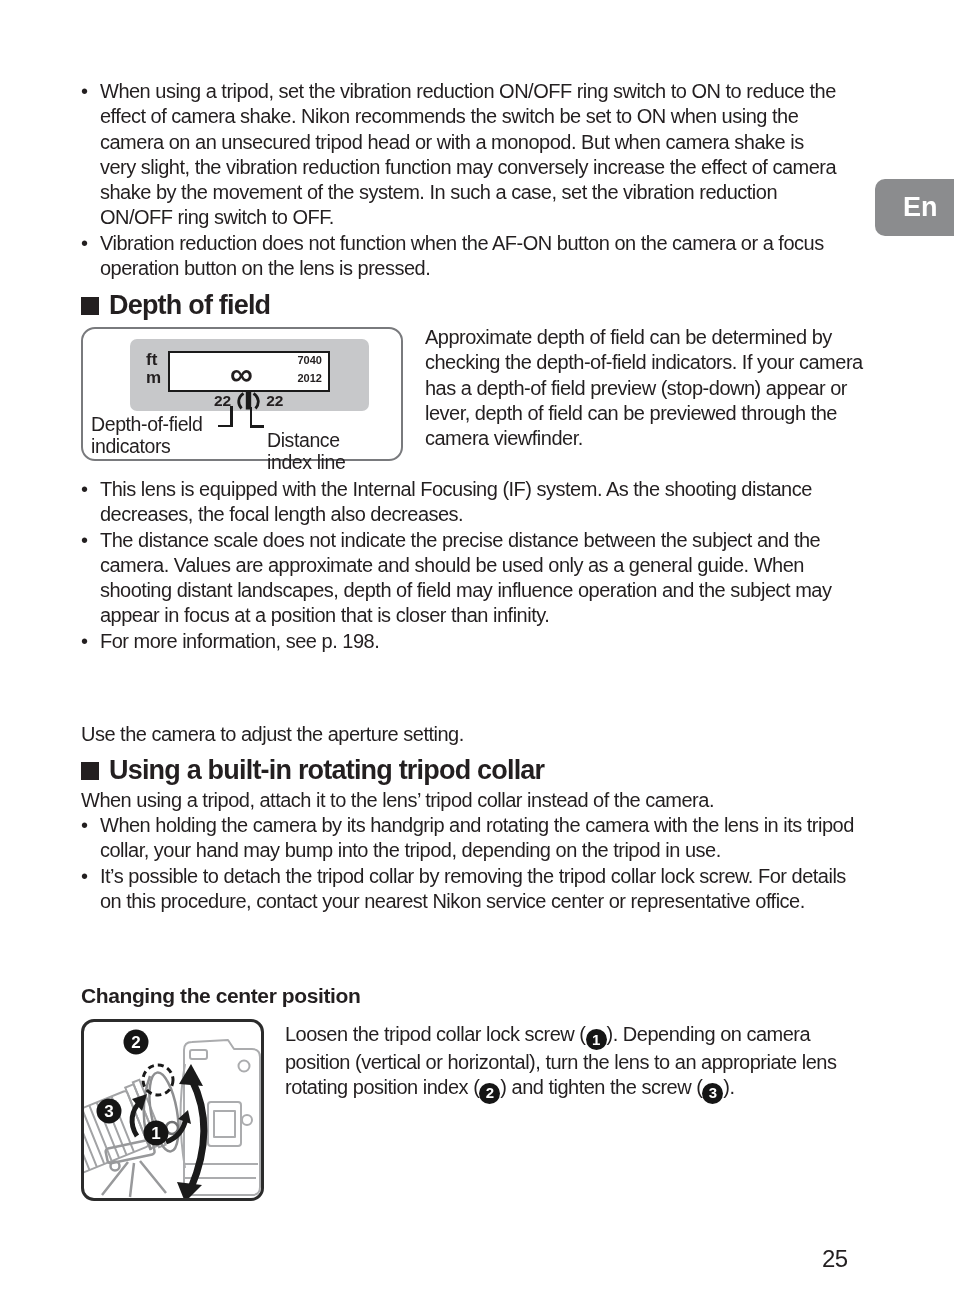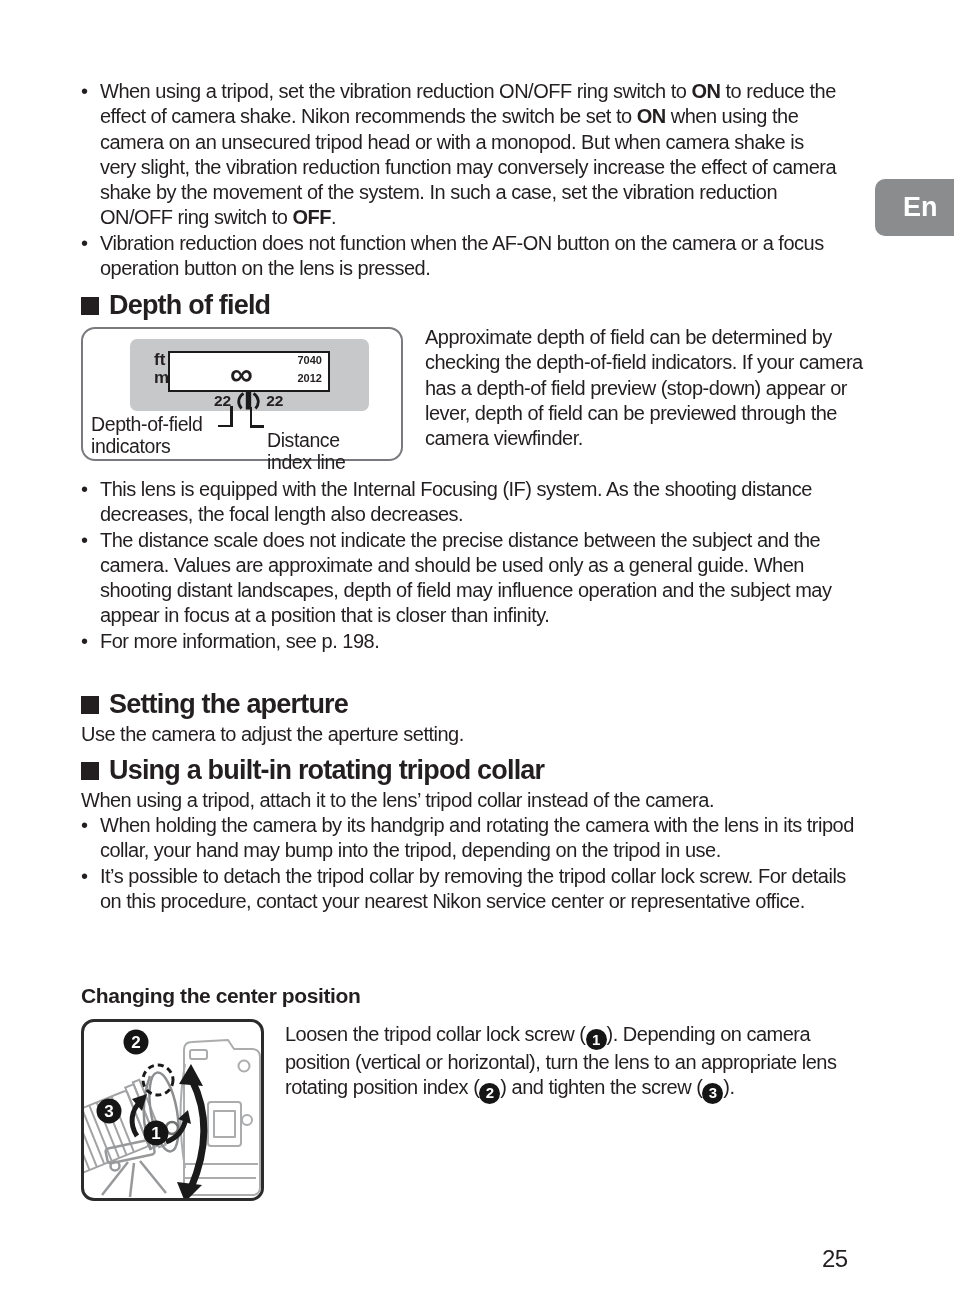--- a/index.html
+++ b/index.html
@@ -8,21 +8,21 @@
     background:#ffffff; overflow:hidden;
     font-family:"Liberation Sans","DejaVu Sans",sans-serif;
     color:#231f20;
   }
   .body-text { font-size:20px; line-height:25.3px; letter-spacing:-0.5px; }
   .abs { position:absolute; }
 
   
   .blist .bitem { display:flex; }
   .blist .dot { flex:0 0 19px; }
-  b { font-weight:bold; }
+  b { font-weight:normal; }
 
   
   .h1 { font-size:27px; font-weight:bold; letter-spacing:-0.8px; line-height:32px; white-space:nowrap; }
   .h1 .sq { display:inline-block; width:18px; height:18px; background:#231f20; margin-right:10px; transform:translateY(1px); }
   .h2 { font-size:21px; font-weight:bold; letter-spacing:-0.4px; white-space:nowrap; }
 
   
   .en-tab {
     left:875px; top:179px; width:79px; height:57px;
     border-radius:10px 0 0 10px;
@@ -30,21 +30,21 @@
     display:flex; align-items:center; padding-left:28px; box-sizing:border-box;
   }
 
   
   .dof-box { left:81px; top:327px; width:318px; height:130px; background:#fff;
              border:2.5px solid #797a7d; border-radius:14px; }
   .dof-panel { position:absolute; left:47px; top:10px; width:239px; height:72px;
                background:#c7c8ca; border-radius:7px; }
   .dof-window { position:absolute; left:38px; top:12px; width:162px; height:41px;
                 background:#fff; border:2px solid #1a1a1a; box-sizing:border-box; }
-  .ftm { position:absolute; left:24px; top:12px; font-weight:bold; font-size:17px; line-height:18px; }
+  .ftm { position:absolute; left:16px; top:12px; font-weight:bold; font-size:17px; line-height:18px; }
   .wrow { position:absolute; right:6px; display:flex; font-weight:bold; font-size:11px; }
   .winf { position:absolute; left:60px; top:8px; font-weight:bold; font-size:32px; line-height:26px; }
   .marks { position:absolute; left:84px; top:52px; display:flex; align-items:center; gap:1px;
            font-weight:bold; font-size:15.5px; }
   .cline { position:absolute; background:#1a1a1a; }
   .clabel { position:absolute; font-size:19.5px; line-height:22px; letter-spacing:-0.4px; white-space:nowrap; }
 
   
   .illo-box { left:81px; top:1019px; width:183px; height:182px; box-sizing:border-box;
               border:3px solid #2b2b2b; border-radius:13px; background:#fff; overflow:hidden; }
@@ -127,23 +127,20 @@
     <div class="bitem">
       <span class="dot">•</span>
       <span>The distance scale does not indicate the precise distance between the subject and the camera. Values are approximate and should be used only as a general guide. When shooting distant landscapes, depth of field may influence operation and the subject may appear in focus at a position that is closer than infinity.</span>
     </div>
     <div class="bitem">
       <span class="dot">•</span>
       <span>For more information, see p. 198.</span>
     </div>
   </div>
 
-  <div class="abs h1" style="left:81px; top:688px;">
-    <span class="sq"></span><span>Setting the aperture</span>
-  </div>
   <div class="abs body-text" style="left:81px; top:722px; width:778px;">Use the camera to adjust the aperture setting.</div>
 
   <div class="abs h1" style="left:81px; top:754px;">
     <span class="sq"></span><span>Using a built-in rotating tripod collar</span>
   </div>
   <div class="abs body-text" style="left:81px; top:788px; width:778px;">When using a tripod, attach it to the lens’ tripod collar instead of the camera.</div>
   <div class="abs body-text blist" style="left:81px; top:813px; width:778px;">
     <div class="bitem">
       <span class="dot">•</span>
       <span>When holding the camera by its handgrip and rotating the camera with the lens in its tripod collar, your hand may bump into the tripod, depending on the tripod in use.</span>

